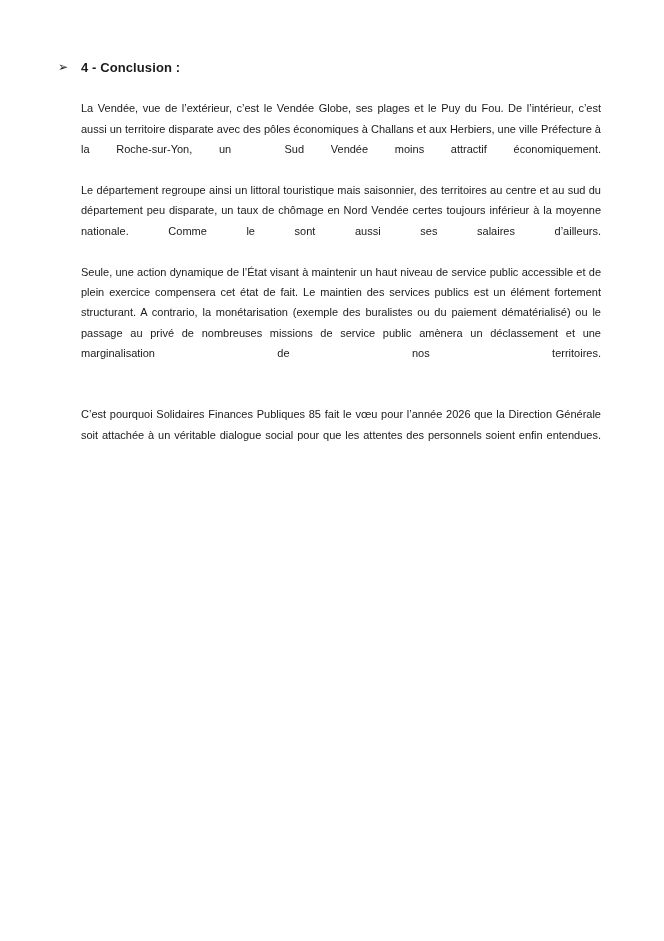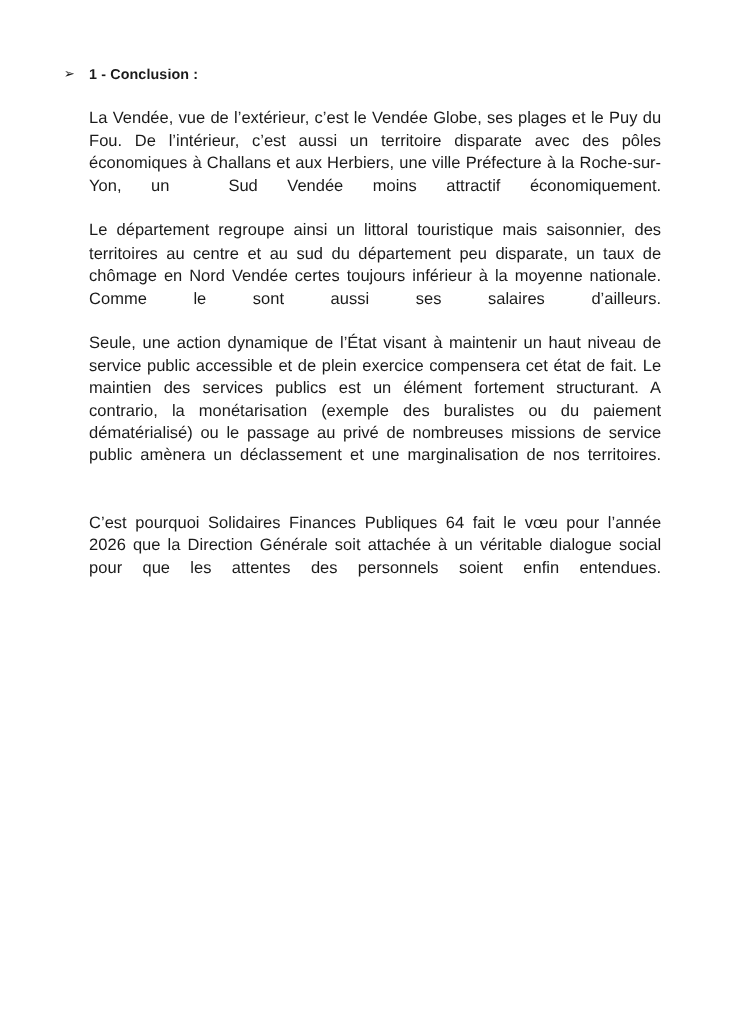--- a/index.html
+++ b/index.html
@@ -56,21 +56,21 @@
     margin-left: 23px;
     width: 520px;
   }
 
   .spacer-line {
     height: 20.4px;
   }
 
   .para {
     margin: 0;
-    font-size: 15px;
+    font-size: 11px;
     line-height: 20.4px;
     text-align: justify;
     text-justify: inter-word;
     hyphens: none;
     white-space: pre-wrap;
   }
 
   
   .para::after {
     content: "";
@@ -79,31 +79,31 @@
   }
 </style>
 </head>
 <body>
 
 <div class="page">
   <div class="content">
 
     <div class="heading-row">
       <span class="bullet-arrow">➢</span>
-      <span class="heading-text">1 - Conclusion :</span>
+      <span class="heading-text">4 - Conclusion :</span>
     </div>
 
     <div class="body-block">
       <div class="spacer-line"></div>
 
       <p class="para">La Vendée, vue de l’extérieur, c’est le Vendée Globe, ses plages et le Puy du Fou. De l’intérieur, c’est aussi un territoire disparate avec des pôles économiques à Challans et aux Herbiers, une ville Préfecture à la Roche-sur-Yon, un  Sud Vendée moins attractif économiquement.</p>
 
       <p class="para">Le département regroupe ainsi un littoral touristique mais saisonnier, des territoires au centre et au sud du département peu disparate, un taux de chômage en Nord Vendée certes toujours inférieur à la moyenne nationale. Comme le sont aussi ses salaires d’ailleurs.</p>
 
       <p class="para">Seule, une action dynamique de l’État visant à maintenir un haut niveau de service public accessible et de plein exercice compensera cet état de fait. Le maintien des services publics est un élément fortement structurant. A contrario, la monétarisation (exemple des buralistes ou du paiement dématérialisé) ou le passage au privé de nombreuses missions de service public amènera un déclassement et une marginalisation de nos territoires.</p>
 
       <div class="spacer-line"></div>
 
-      <p class="para">C’est pourquoi Solidaires Finances Publiques 64 fait le vœu pour l’année 2026 que la Direction Générale soit attachée à un véritable dialogue social pour que les attentes des personnels soient enfin entendues.</p>
+      <p class="para">C’est pourquoi Solidaires Finances Publiques 85 fait le vœu pour l’année 2026 que la Direction Générale soit attachée à un véritable dialogue social pour que les attentes des personnels soient enfin entendues.</p>
     </div>
 
   </div>
 </div>
 
 </body></html>

